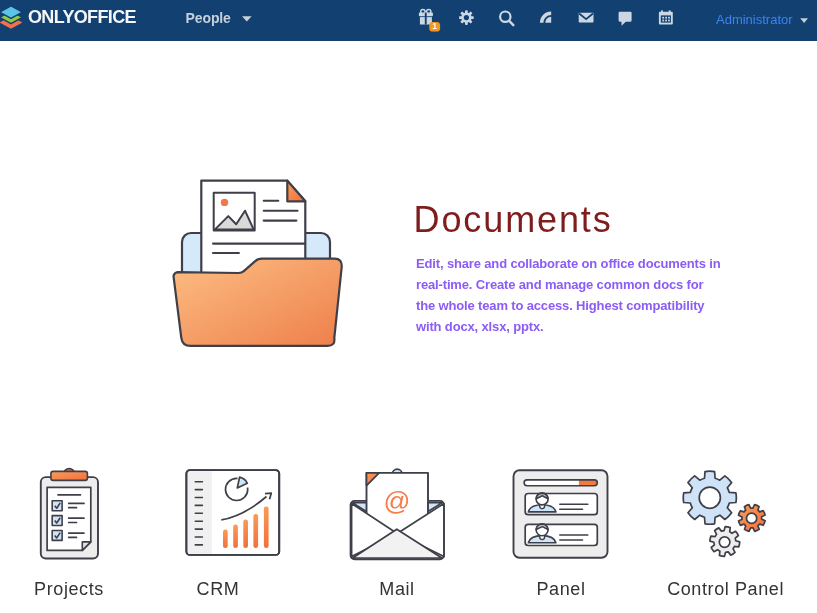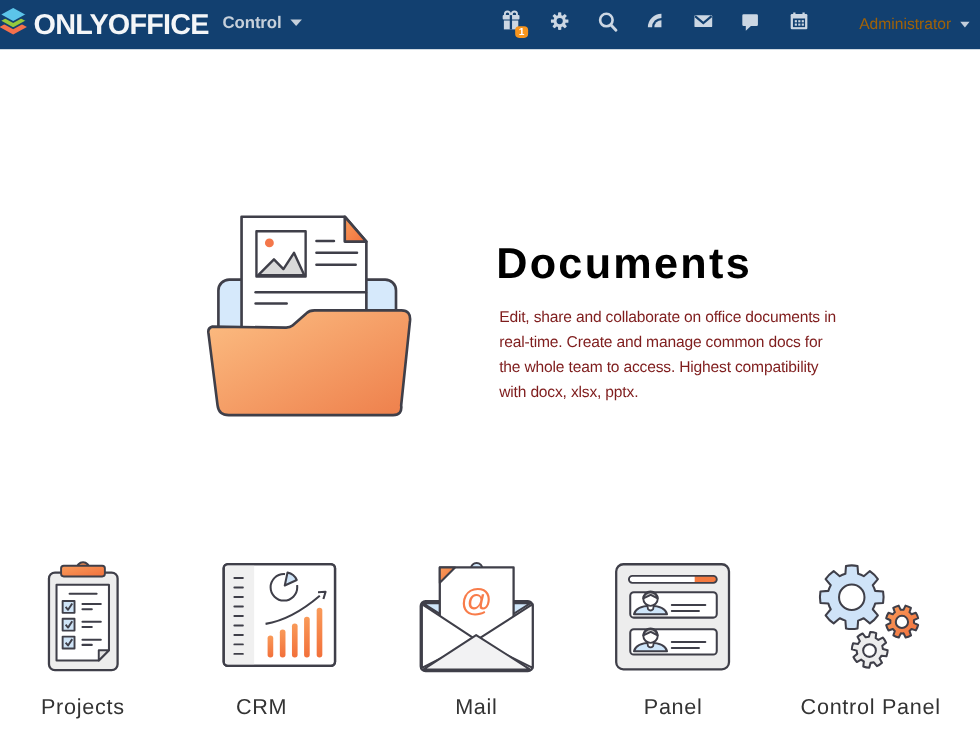--- a/index.html
+++ b/index.html
@@ -1,23 +1,23 @@
 <!DOCTYPE html>
 <html><head>
 <meta charset="utf-8">
 <style>
   html,body{margin:0;padding:0;}
   body{width:817px;height:613px;background:#fff;font-family:"Liberation Sans",sans-serif;position:relative;overflow:hidden;}
   .abs{position:absolute;}
   #topbar{left:0;top:0;width:817px;height:41px;background:#124070;}
-  #logotext{left:28px;top:7px;font-size:24px;letter-spacing:-0.65px;font-weight:bold;color:#f4f6f8;}
+  #logotext{left:28px;top:7px;font-size:18px;letter-spacing:-0.65px;font-weight:bold;color:#f4f6f8;}
   #choose{left:185.5px;top:10px;font-size:14px;letter-spacing:-0.1px;font-weight:bold;color:#c6d0db;}
-  #admin{left:716px;top:12px;font-size:13px;color:#a16207;}
-  #title{left:413.5px;top:199px;font-size:36px;font-weight:700;color:#000000;letter-spacing:1.9px;}
-  #para{left:416px;top:253px;font-size:13px;line-height:21px;letter-spacing:-0.15px;color:#7f1d1d;}
+  #admin{left:716px;top:12px;font-size:13px;color:#3b82f6;}
+  #title{left:413.5px;top:199px;font-size:36px;font-weight:400;color:#7f1d1d;letter-spacing:1.9px;}
+  #para{left:416px;top:253px;font-size:13px;line-height:21px;letter-spacing:-0.15px;color:#8b5cf6;font-weight:bold;}
   .lbl{font-size:18px;letter-spacing:0.6px;color:#333;top:579.3px;text-align:center;width:200px;}
 </style>
 </head>
 <body>
 <div class="abs" id="topbar"></div>
 <svg class="abs" style="left:0;top:0" width="817" height="613" viewBox="0 0 817 613">
 <defs>
   <linearGradient id="gfold" x1="0" y1="0" x2="1" y2="1">
     <stop offset="0" stop-color="#fcbe83"></stop>
         <stop offset="1" stop-color="#ee7f4b"></stop>
@@ -202,21 +202,21 @@
     <circle cx="709.8" cy="497.7" r="10.6" fill="#fff"></circle>
     <path d="M752.9 508.2 L754.6 504.7 A13.6 13.6 0 0 1 759.1 506.6 L757.9 510.2 A9.9 9.9 0 0 1 759.6 511.9 L763.2 510.6 A13.6 13.6 0 0 1 765.1 515.1 L761.6 516.8 A9.9 9.9 0 0 1 761.6 519.1 L765.1 520.8 A13.6 13.6 0 0 1 763.2 525.3 L759.6 524.1 A9.9 9.9 0 0 1 757.9 525.8 L759.2 529.4 A13.6 13.6 0 0 1 754.7 531.3 L753.0 527.8 A9.9 9.9 0 0 1 750.7 527.8 L749.0 531.3 A13.6 13.6 0 0 1 744.5 529.4 L745.7 525.8 A9.9 9.9 0 0 1 744.0 524.1 L740.4 525.4 A13.6 13.6 0 0 1 738.5 520.9 L742.0 519.2 A9.9 9.9 0 0 1 742.0 516.9 L738.5 515.2 A13.6 13.6 0 0 1 740.4 510.7 L744.0 511.9 A9.9 9.9 0 0 1 745.7 510.2 L744.4 506.6 A13.6 13.6 0 0 1 748.9 504.7 L750.6 508.2 A9.9 9.9 0 0 1 752.9 508.2 Z" fill="url(#gor)"></path>
     <circle cx="751.6" cy="518.3" r="5.1" fill="#fff"></circle>
     <path d="M724.1 530.6 L725.2 526.6 A14.9 14.9 0 0 1 730.2 527.6 L729.7 531.8 A10.9 10.9 0 0 1 732.0 533.3 L735.6 531.3 A14.9 14.9 0 0 1 738.4 535.5 L735.2 538.1 A10.9 10.9 0 0 1 735.7 540.8 L739.7 541.9 A14.9 14.9 0 0 1 738.7 546.9 L734.5 546.4 A10.9 10.9 0 0 1 733.0 548.7 L735.0 552.3 A14.9 14.9 0 0 1 730.8 555.1 L728.2 551.9 A10.9 10.9 0 0 1 725.5 552.4 L724.4 556.4 A14.9 14.9 0 0 1 719.4 555.4 L719.9 551.2 A10.9 10.9 0 0 1 717.6 549.7 L714.0 551.7 A14.9 14.9 0 0 1 711.2 547.5 L714.4 544.9 A10.9 10.9 0 0 1 713.9 542.2 L709.9 541.1 A14.9 14.9 0 0 1 710.9 536.1 L715.1 536.6 A10.9 10.9 0 0 1 716.6 534.3 L714.6 530.7 A14.9 14.9 0 0 1 718.8 527.9 L721.4 531.1 A10.9 10.9 0 0 1 724.1 530.6 Z" fill="#ededed"></path>
     <circle cx="724.6" cy="542.1" r="5.3" fill="#fff"></circle>
   </g>
 </g>
 </svg>
 
 <div class="abs" id="logotext">ONLYOFFICE</div>
-<div class="abs" id="choose">Control</div>
+<div class="abs" id="choose">People</div>
 <div class="abs" id="admin">Administrator</div>
 <div class="abs" id="title">Documents</div>
 <div class="abs" id="para">Edit, share and collaborate on office documents in<br>real-time. Create and manage common docs for<br>the whole team to access. Highest compatibility<br>with docx, xlsx, pptx.</div>
 <div class="abs lbl" style="left:-31px;">Projects</div>
 <div class="abs lbl" style="left:118px;">CRM</div>
 <div class="abs lbl" style="left:297px;">Mail</div>
 <div class="abs lbl" style="left:461px;">Panel</div>
 <div class="abs lbl" style="left:625.6px;">Control Panel</div>
 
 </body></html>

